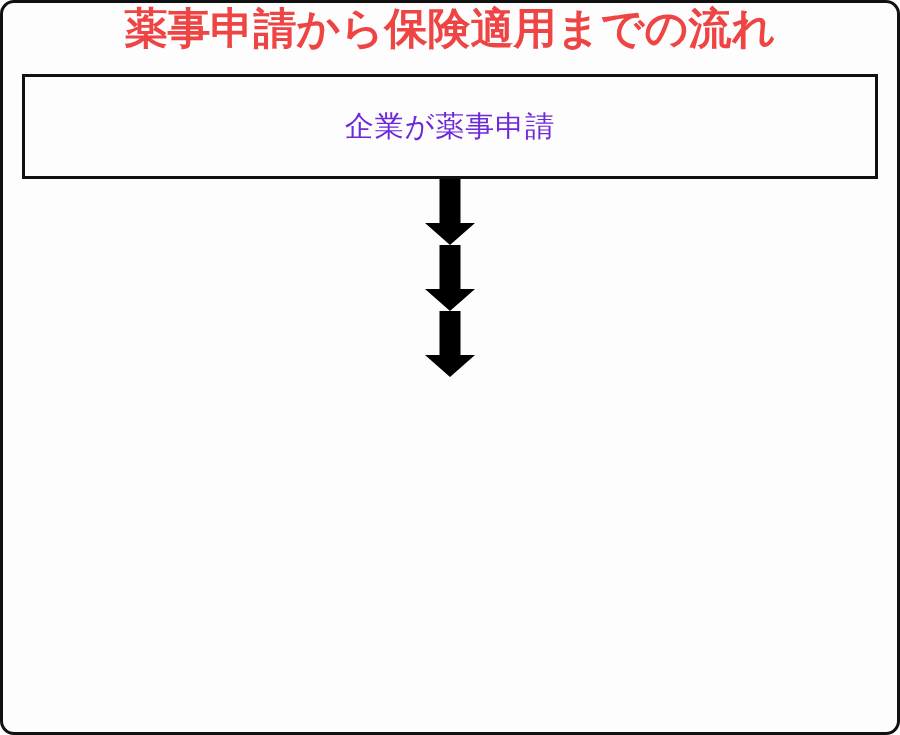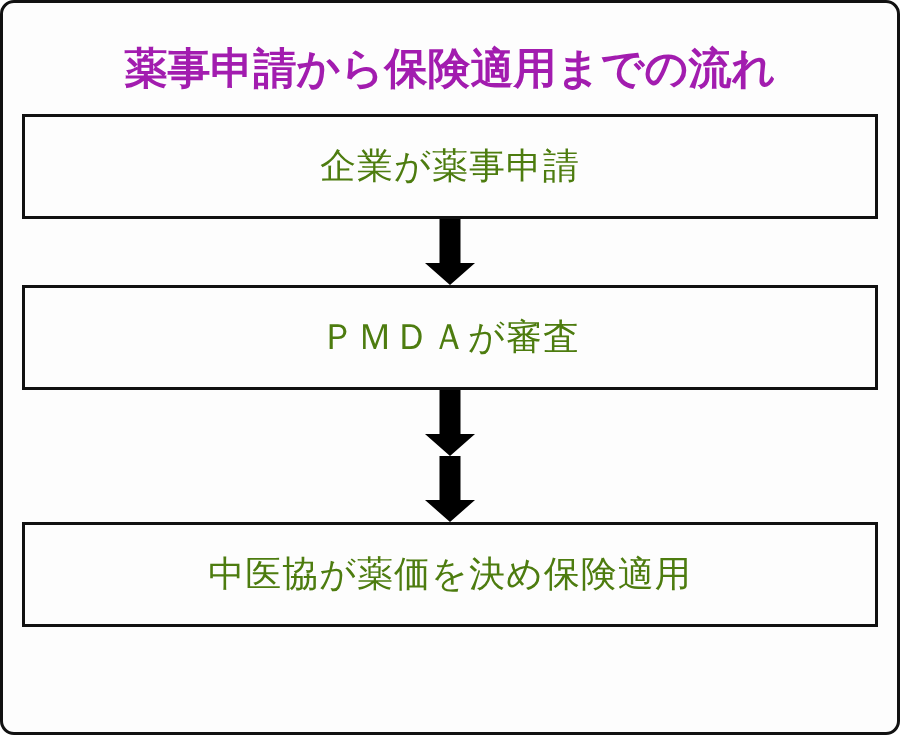--- a/index.html
+++ b/index.html
@@ -10,46 +10,46 @@
     overflow: hidden;
   }
   .frame {
     width: 900px; height: 735px;
     background: #fdfdfd;
     border: 3px solid #111111;
     border-radius: 14px;
     overflow: hidden;
   }
   .title {
-    margin: 12px;
-    padding-top: 29px;
+    margin: 0;
+    padding-top: 1px;
     text-align: center;
     font-size: 43px;
     font-weight: 700;
     line-height: 1.15;
-    color: #a21caf;
+    color: #ef4444;
     letter-spacing: 0px;
     font-family: "Liberation Sans", sans-serif;
   }
   .flow {
     margin-top: 21px;
     padding: 0 19px;
   }
   .box {
     height: 105px;
     border: 3px solid #111111;
     background: #fdfdfd;
     display: flex;
     align-items: center;
     justify-content: center;
   }
   .box-label {
-    font-size: 36px;
+    font-size: 29px;
     font-weight: 400;
-    color: #4d7c0f;
+    color: #6d28d9;
     letter-spacing: 1px;
     white-space: nowrap;
   }
   .arrow {
     height: 66px;
     display: flex;
     justify-content: center;
     align-items: flex-start;
   }
   .arrow svg { display: block; }
@@ -66,35 +66,29 @@
     <div class="box">
       <span class="box-label">企業が薬事申請</span>
     </div>
 
     <div class="arrow">
       <svg width="50" height="66" viewBox="0 0 50 66" aria-hidden="true">
         <polygon points="14.5,0 35.5,0 35.5,44 50,44 25,66 0,44 14.5,44" fill="#000000"></polygon>
       </svg>
     </div>
 
-    <div class="box">
-      <span class="box-label">ＰＭＤＡが審査</span>
-    </div>
 
     <div class="arrow">
       <svg width="50" height="66" viewBox="0 0 50 66" aria-hidden="true">
         <polygon points="14.5,0 35.5,0 35.5,44 50,44 25,66 0,44 14.5,44" fill="#000000"></polygon>
       </svg>
     </div>
 
 
     <div class="arrow">
       <svg width="50" height="66" viewBox="0 0 50 66" aria-hidden="true">
         <polygon points="14.5,0 35.5,0 35.5,44 50,44 25,66 0,44 14.5,44" fill="#000000"></polygon>
       </svg>
     </div>
 
-    <div class="box">
-      <span class="box-label">中医協が薬価を決め保険適用</span>
-    </div>
 
   </div>
 </div>
 
 </body></html>

